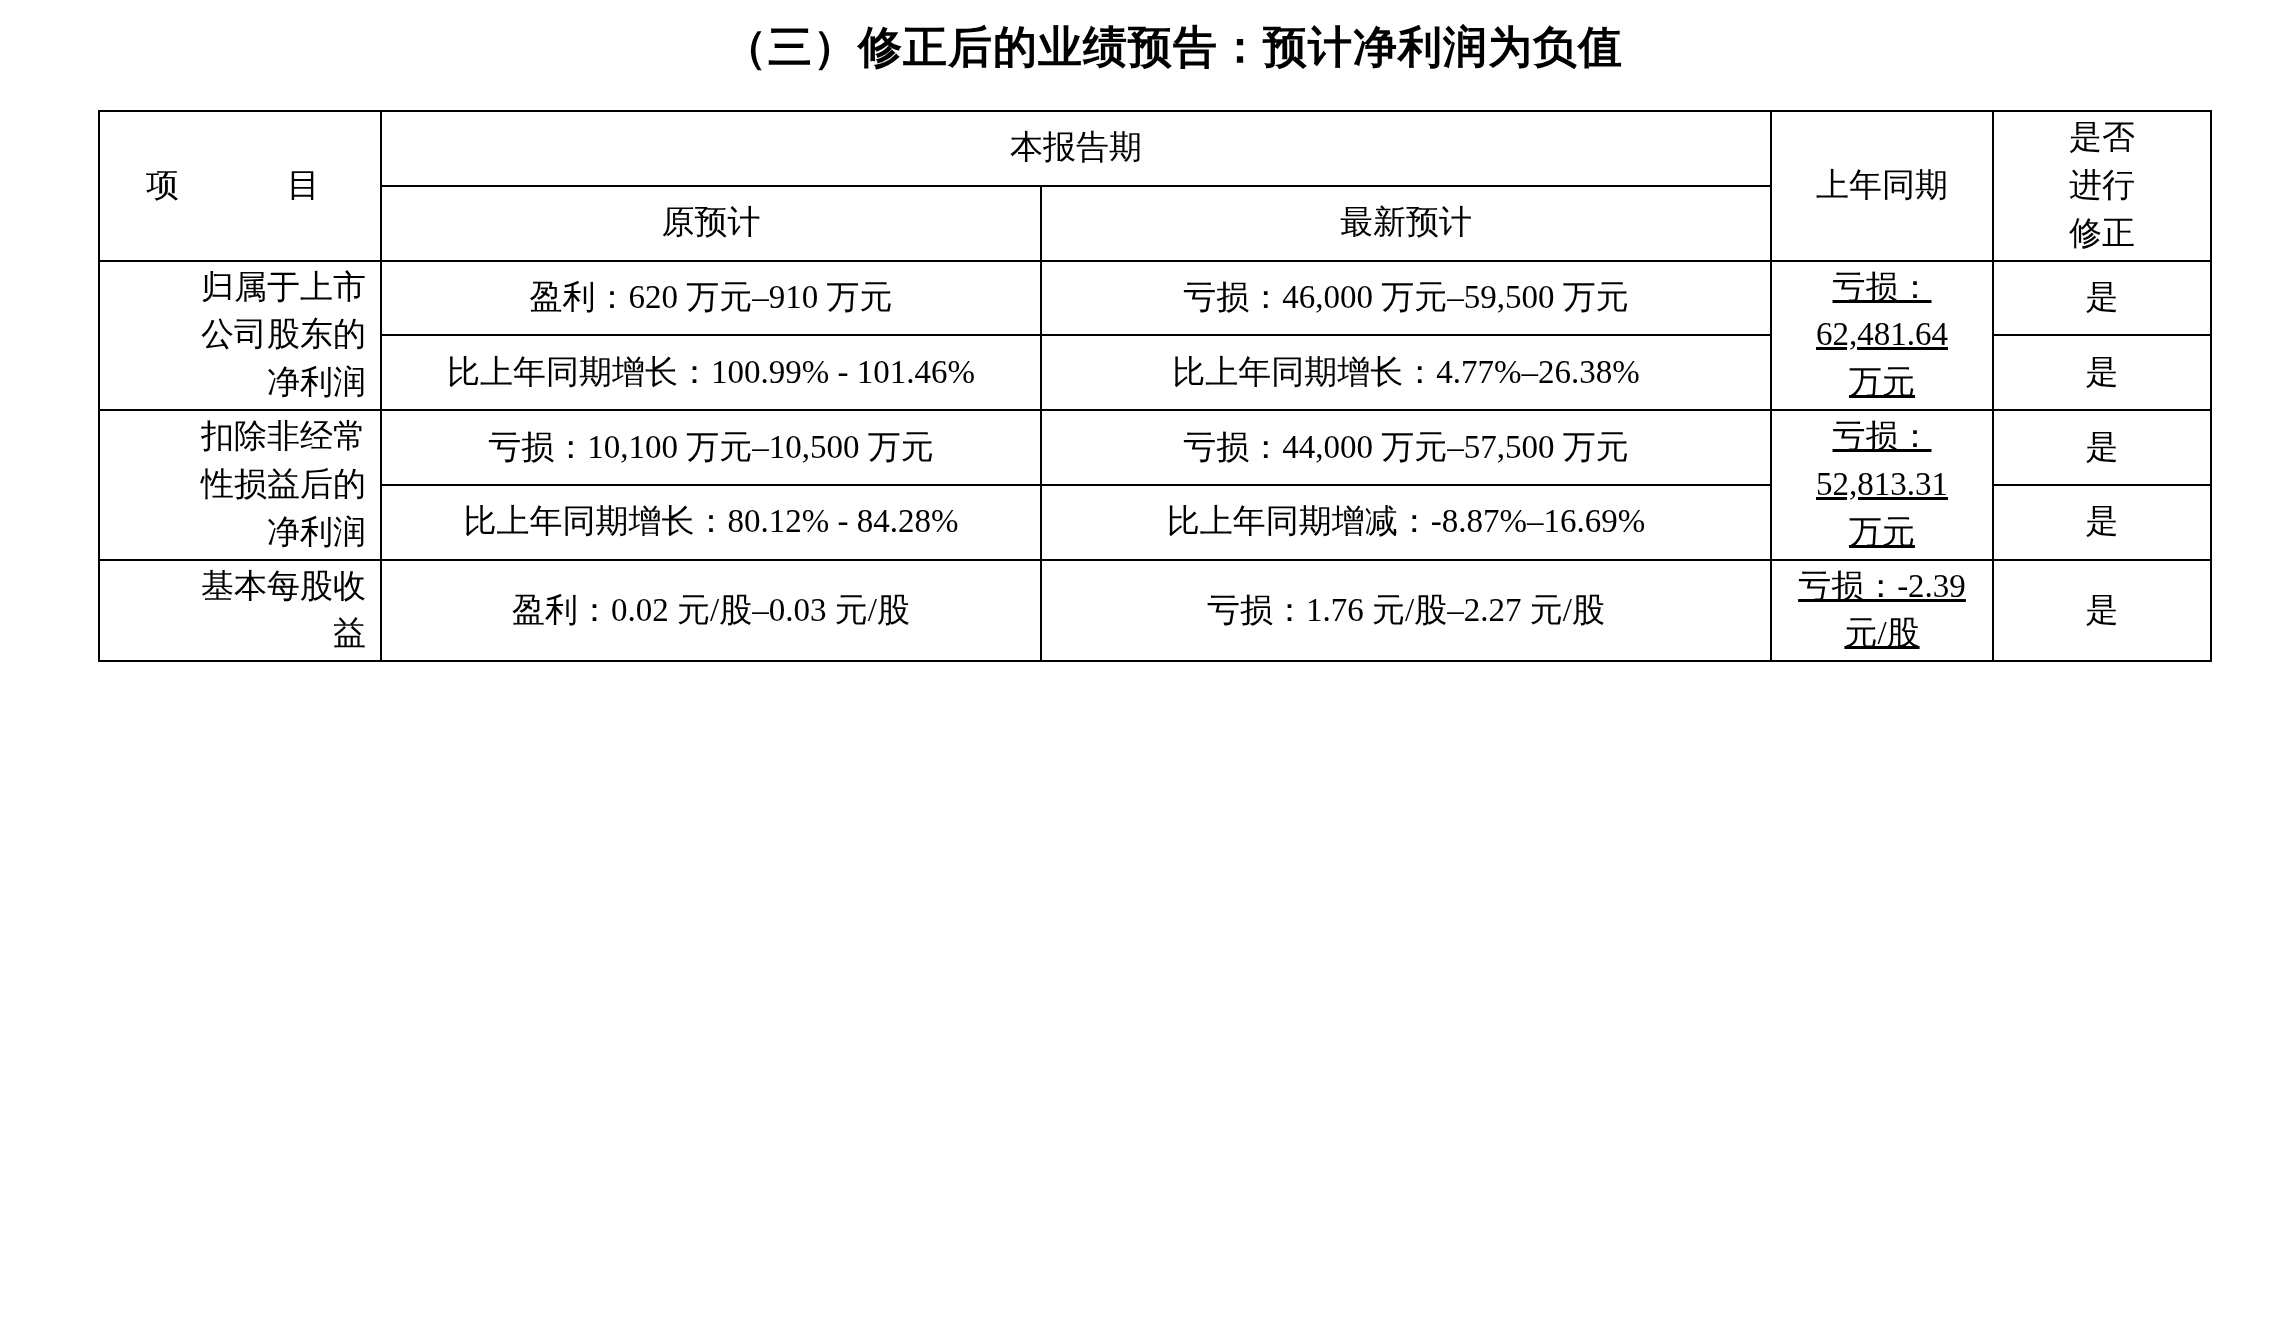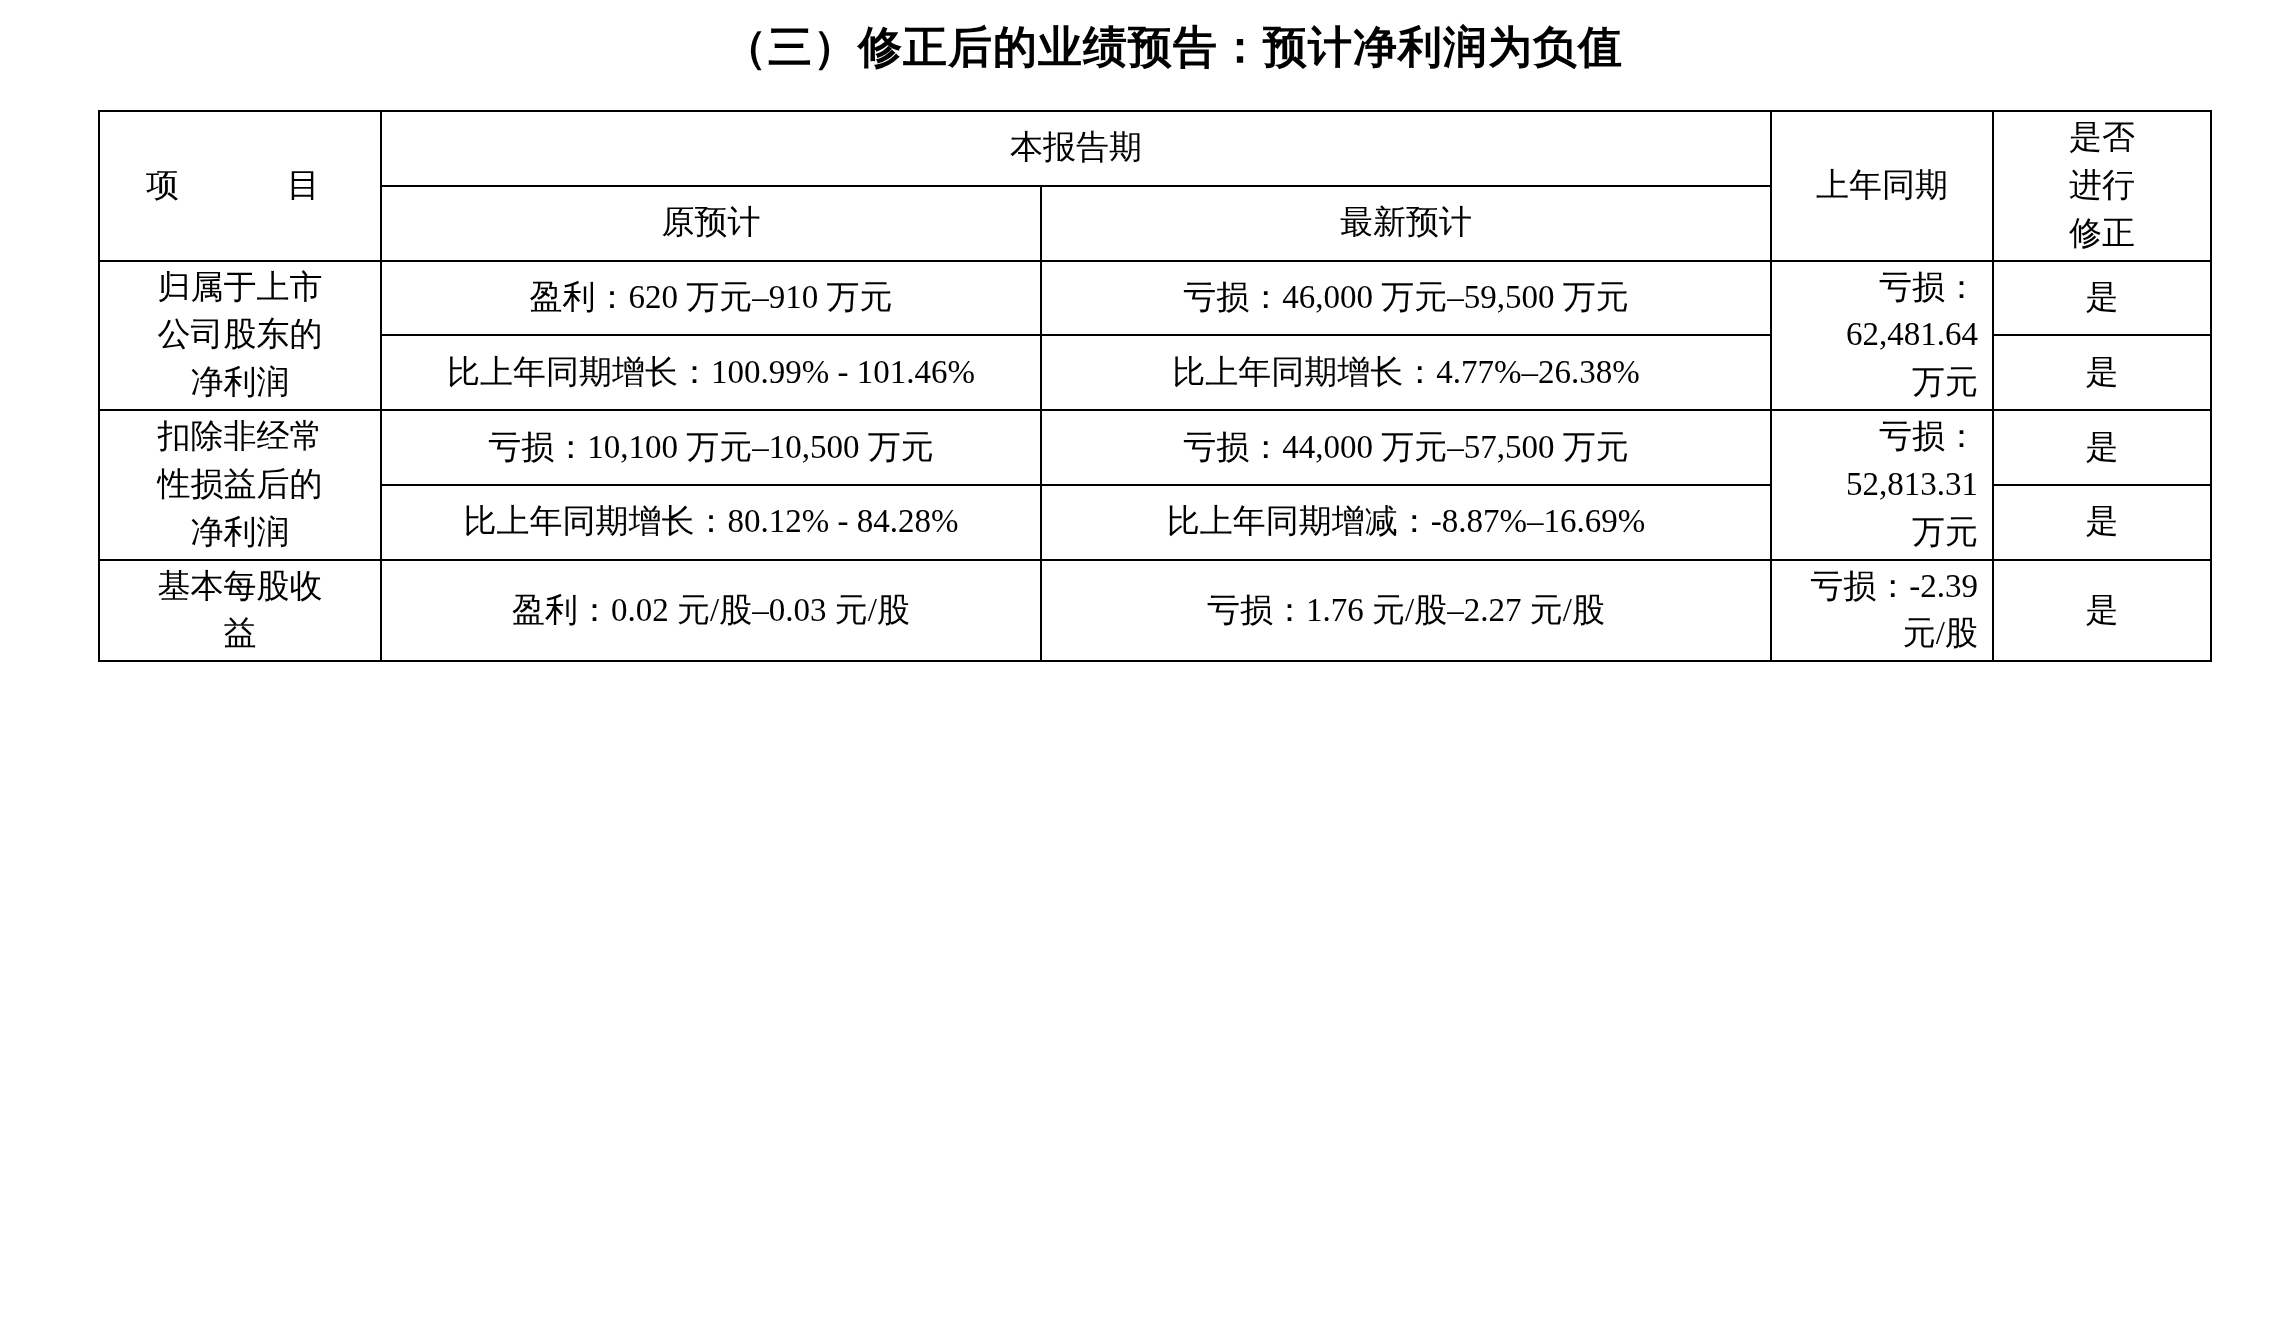--- a/index.html
+++ b/index.html
@@ -61,29 +61,30 @@
   .head-item {
     letter-spacing: 14px;
     padding-left: 14px;
   }
   .head-small {
     font-size: 33px;
     line-height: 1.35;
     text-align: center;
   }
   .rowlabel {
-    text-align: center;
+    text-align: right;
     font-size: 33px;
     line-height: 1.5;
   }
   .lastyear-cell {
     font-size: 31px;
     line-height: 1.7;
-    text-align: right;
+    text-align: center;
     padding-left: 16px;
+    text-decoration: underline;
   }
   .yes-cell {
     text-align: center;
     font-size: 31px;
   }
   .body-cell {
     text-align: center;
     font-size: 33px;
   }
 </style>

